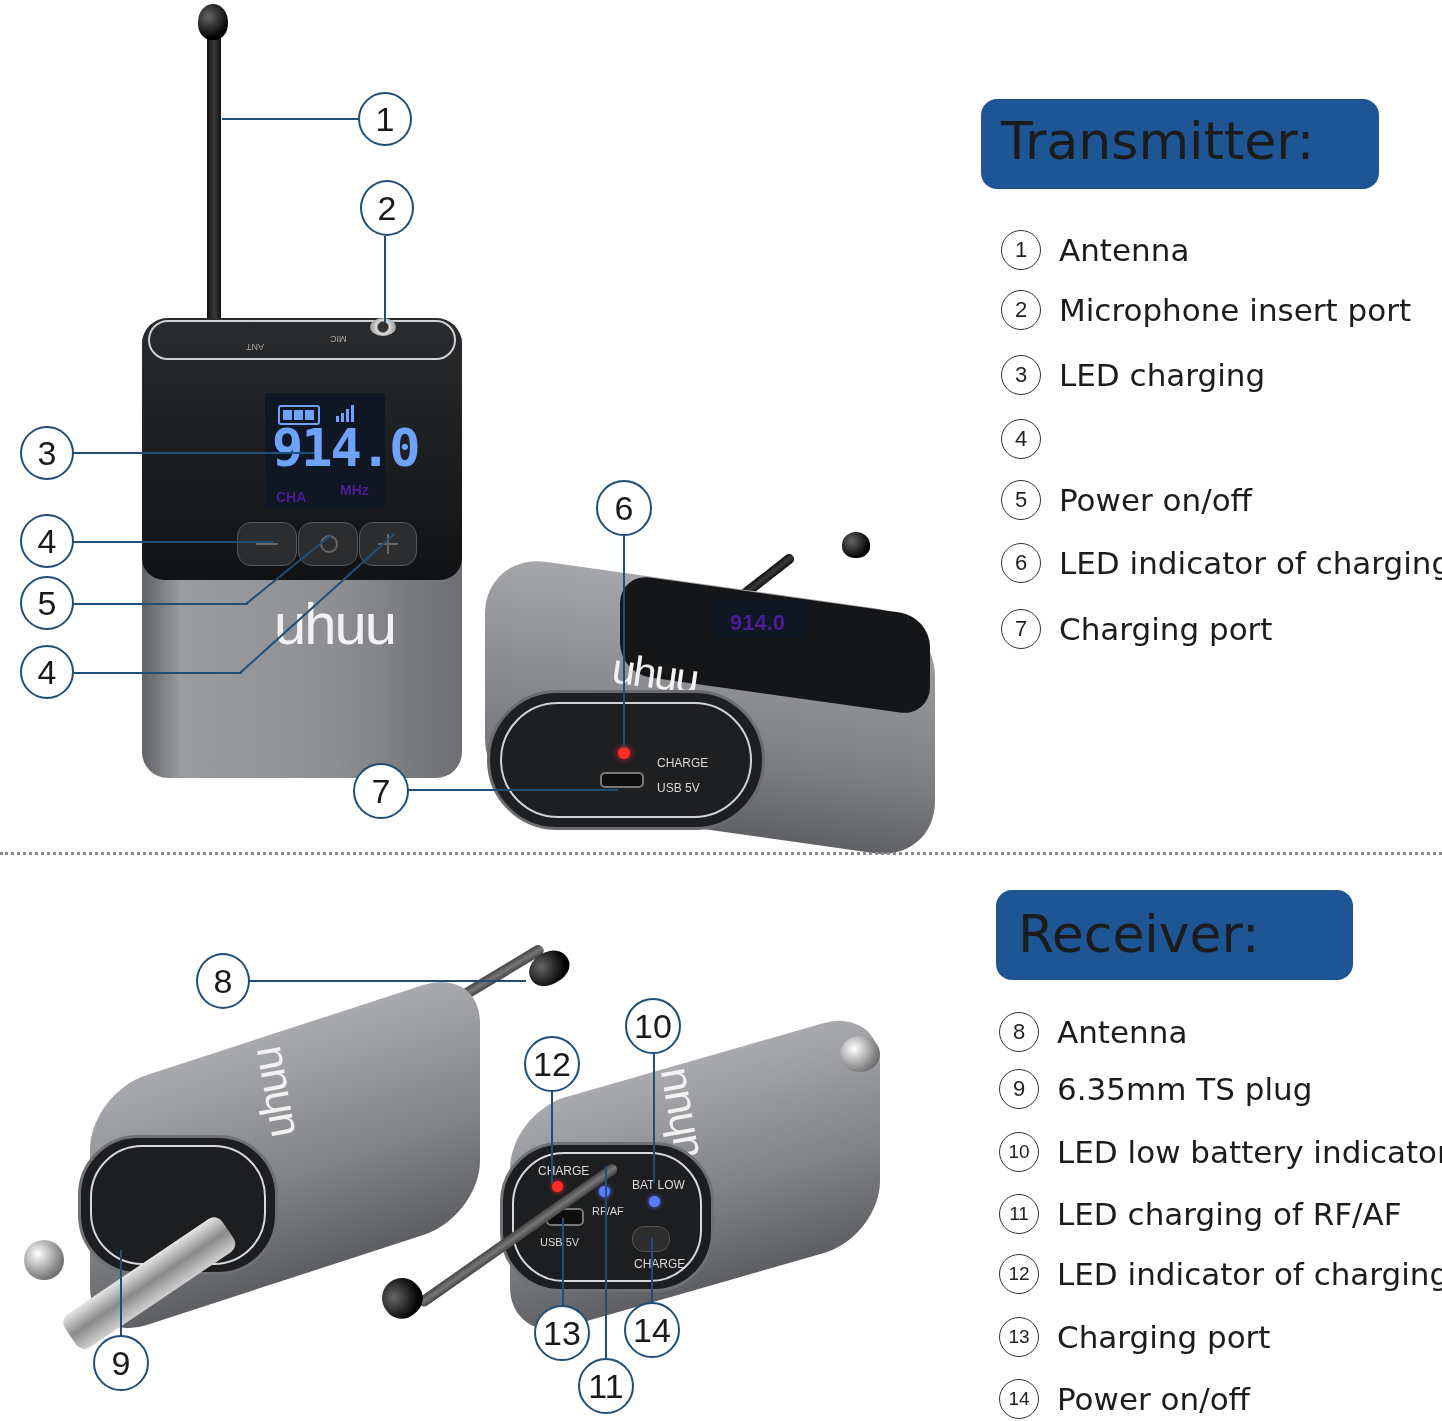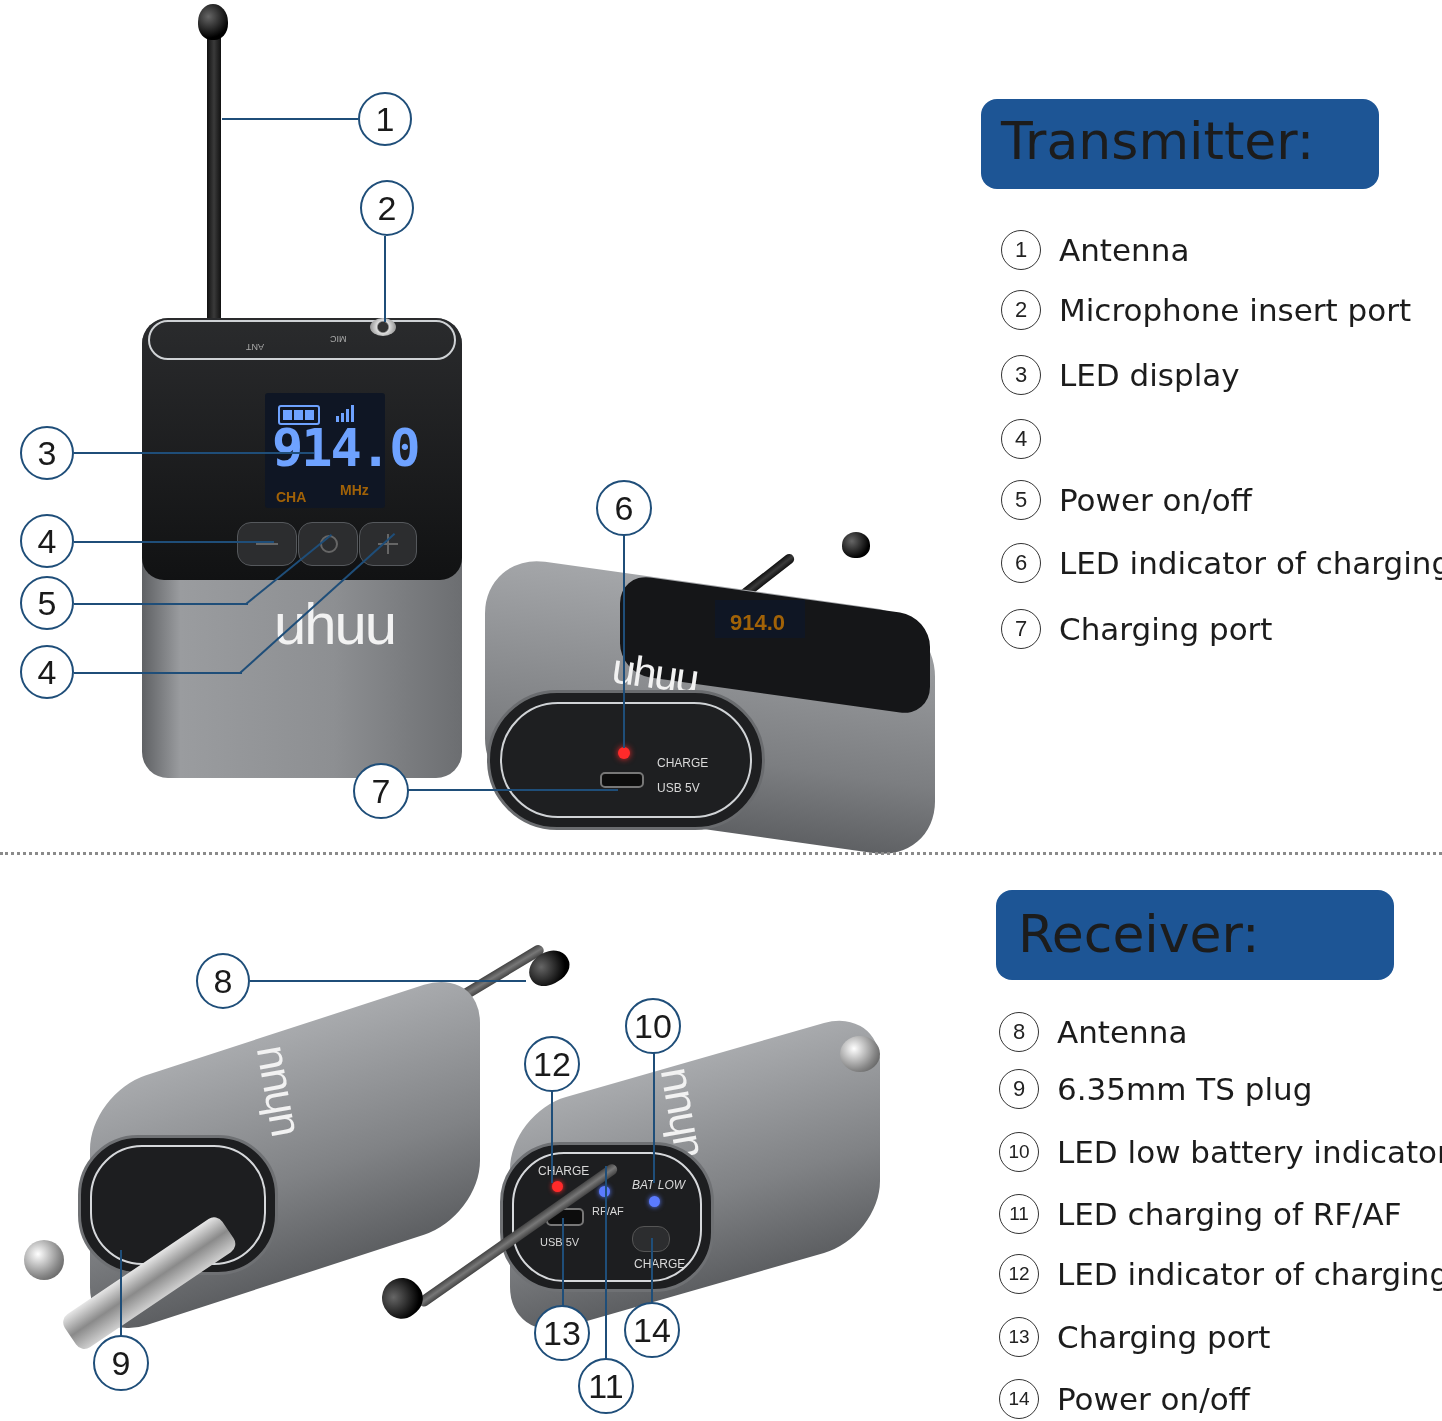--- a/index.html
+++ b/index.html
@@ -20,21 +20,21 @@
   .divider { position:absolute; left:0; top:852px; width:1442px; height:0; border-top:3px dotted #8a8a8a; }
 
   
   .tx-body { position:absolute; left:142px; top:318px; width:320px; height:460px; border-radius:26px;
              background:linear-gradient(90deg,#5f6164 0%,#9a9c9f 12%,#8d8f92 60%,#6c6e71 100%); }
   .tx-top { position:absolute; left:142px; top:318px; width:320px; height:262px; border-radius:26px 26px 22px 22px;
             background:linear-gradient(180deg,#2a2b2d,#111213); }
   .tx-top-rim { position:absolute; left:148px; top:320px; width:308px; height:40px; border-radius:20px; border:2px solid #cfd2d5; box-sizing:border-box; }
   .lcd { position:absolute; left:265px; top:393px; width:120px; height:115px; background:#0f1624; border-radius:3px; }
   .lcd-digits { position:absolute; left:272px; top:418px; font-family:"DejaVu Sans Mono", monospace; font-size:52px; font-weight:bold; color:#6ea2ff; letter-spacing:-2px; }
-  .lcd-small { position:absolute; font-family:"Liberation Sans", sans-serif; font-weight:bold; font-size:14px; color:#a16207; }
+  .lcd-small { position:absolute; font-family:"Liberation Sans", sans-serif; font-weight:bold; font-size:14px; color:#4c1d95; }
   .lcd-batt { position:absolute; left:278px; top:405px; width:42px; height:20px; border:2px solid #6ea2ff; border-radius:3px; box-sizing:border-box; }
   .btn { position:absolute; top:522px; height:42px; background:#2c2d2f; border:1px solid #55585c; border-radius:14px; }
   .logo { position:absolute; font-family:"Liberation Sans", sans-serif; font-size:58px; color:#f2f2f2; letter-spacing:-2px; }
   .antenna { position:absolute; background:linear-gradient(90deg,#111,#3a3a3a,#111); border-radius:6px; }
   .antenna-tip { position:absolute; background:radial-gradient(circle at 35% 35%,#666,#000 70%); border-radius:50% 50% 45% 45%; }
 
   .tx2-body { position:absolute; left:485px; top:585px; width:450px; height:245px; border-radius:60px;
               background:linear-gradient(180deg,#a4a6a9,#7c7e81 70%,#5f6164); transform:skewY(8deg); }
   .tx2-face { position:absolute; left:487px; top:690px; width:278px; height:140px; border-radius:70px;
               background:#1e1f21; border:3px solid #6a6c6f; box-sizing:border-box; }
@@ -139,21 +139,21 @@
   <div class="legend-row" style="left:1001px;top:228px;">
       <span class="legend-num">1</span>
       <span class="legend-label">Antenna</span>
     </div>
   <div class="legend-row" style="left:1001px;top:288px;">
       <span class="legend-num">2</span>
       <span class="legend-label">Microphone insert port</span>
     </div>
   <div class="legend-row" style="left:1001px;top:353px;">
       <span class="legend-num">3</span>
-      <span class="legend-label">LED display</span>
+      <span class="legend-label">LED charging</span>
     </div>
   <div class="legend-row" style="left:1001px;top:417px;">
       <span class="legend-num">4</span>
     </div>
   <div class="legend-row" style="left:1001px;top:478px;">
       <span class="legend-num">5</span>
       <span class="legend-label">Power on/off</span>
     </div>
   <div class="legend-row" style="left:1001px;top:541px;">
       <span class="legend-num">6</span>
@@ -180,21 +180,21 @@
 
   <div class="rx-body" style="left:510px;top:1060px;width:370px;height:230px;transform:skewY(-16deg);"></div>
   <div class="abs" style="left:840px;top:1036px;width:40px;height:36px;border-radius:50%;background:radial-gradient(circle at 35% 35%,#fff,#888 60%,#444);"></div>
   <span class="logo" style="left:632px;top:1090px;font-size:44px;transform:rotate(-100deg);">uhuu</span>
   <div class="rx-face" style="left:500px;top:1142px;width:214px;height:150px;"></div>
   <div class="rx-rim" style="left:512px;top:1152px;width:190px;height:130px;"></div>
   <span class="face-text" style="left:538px;top:1164px;">CHARGE</span>
   <div class="led" style="left:552px;top:1181px;width:11px;height:11px;background:#ff2a2a;box-shadow:0 0 5px #ff2a2a;"></div>
   <div class="led" style="left:599px;top:1186px;width:11px;height:11px;background:#5b7bff;box-shadow:0 0 5px #5b7bff;"></div>
   <span class="face-text" style="left:592px;top:1205px;font-size:11px;">RF/AF</span>
-  <span class="face-text" style="left:632px;top:1178px;font-style:italic;">BAT LOW</span>
+  <span class="face-text" style="left:632px;top:1178px;">BAT LOW</span>
   <div class="led" style="left:649px;top:1196px;width:11px;height:11px;background:#5b7bff;box-shadow:0 0 5px #5b7bff;"></div>
   <div class="usb" style="left:546px;top:1208px;width:38px;height:18px;"></div>
   <span class="face-text" style="left:540px;top:1236px;font-size:11px;">USB 5V</span>
   <div class="abs" style="left:632px;top:1226px;width:36px;height:24px;background:#2c2d2f;border:1px solid #555;border-radius:12px;"></div>
   <span class="face-text" style="left:634px;top:1257px;">CHARGE</span>
   <div class="antenna" style="left:613px;top:1162px;width:11px;height:240px;transform:rotate(55deg);transform-origin:top left;background:linear-gradient(90deg,#444,#777,#444);"></div>
   <div class="antenna-tip" style="left:382px;top:1278px;width:40px;height:40px;transform:rotate(-40deg);"></div>
 </div>
 
 <div class="line" style="left:250px;top:980px;width:276px;height:2px;"></div>
@@ -211,21 +211,21 @@
 
 <div class="line" style="left:551px;top:1091px;width:2px;height:92px;"></div>
 <div class="callout" style="left:524px;top:1036px;width:56px;height:56px;">12</div>
 
 <div class="line" style="left:562px;top:1218px;width:2px;height:88px;"></div>
 <div class="callout" style="left:534px;top:1305px;width:56px;height:56px;">13</div>
 
 <div class="line" style="left:651px;top:1238px;width:2px;height:66px;"></div>
 <div class="callout" style="left:624px;top:1302px;width:56px;height:56px;">14</div>
 
-<div class="header-pill" style="left:996px;top:890px;width:398px;height:90px;">
+<div class="header-pill" style="left:996px;top:890px;width:357px;height:90px;">
   <span style="position:absolute;left:22px;top:14px;font-size:52px;">Receiver:</span>
 </div>
 <div>
   <div class="legend-row" style="left:999px;top:1010px;">
       <span class="legend-num">8</span>
       <span class="legend-label">Antenna</span>
     </div>
   <div class="legend-row" style="left:999px;top:1067px;">
       <span class="legend-num">9</span>
       <span class="legend-label">6.35mm TS plug</span>

